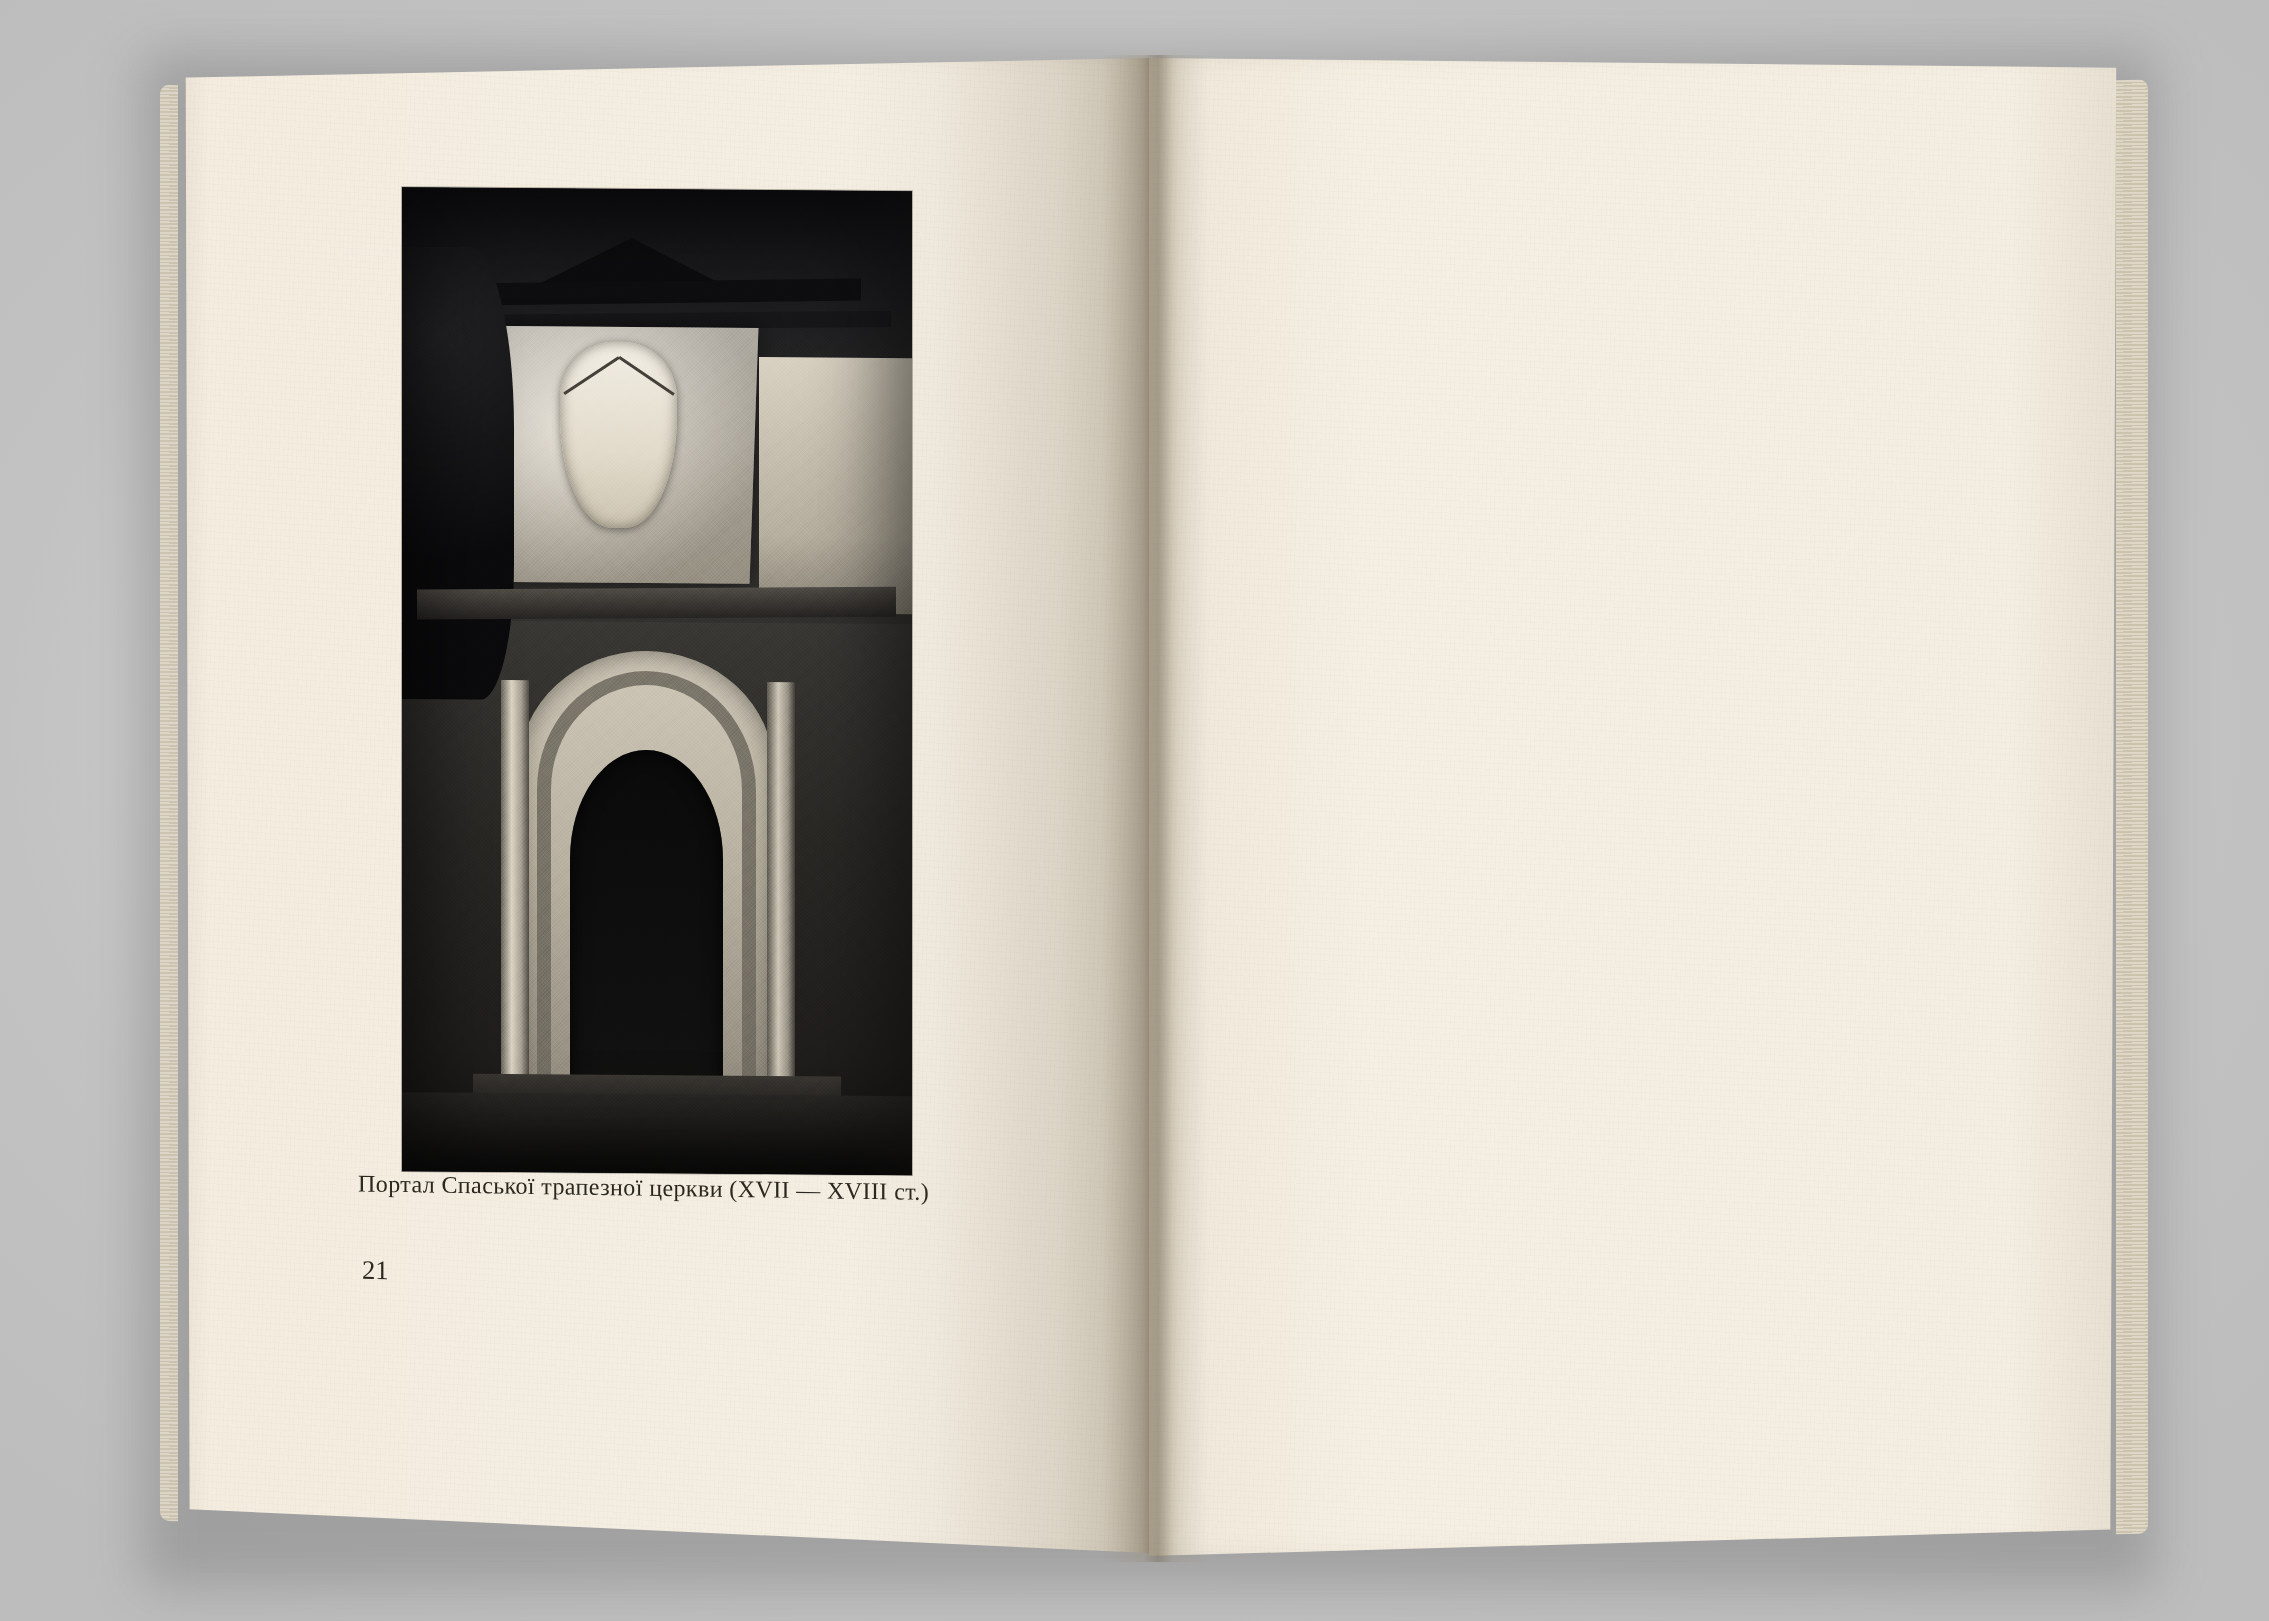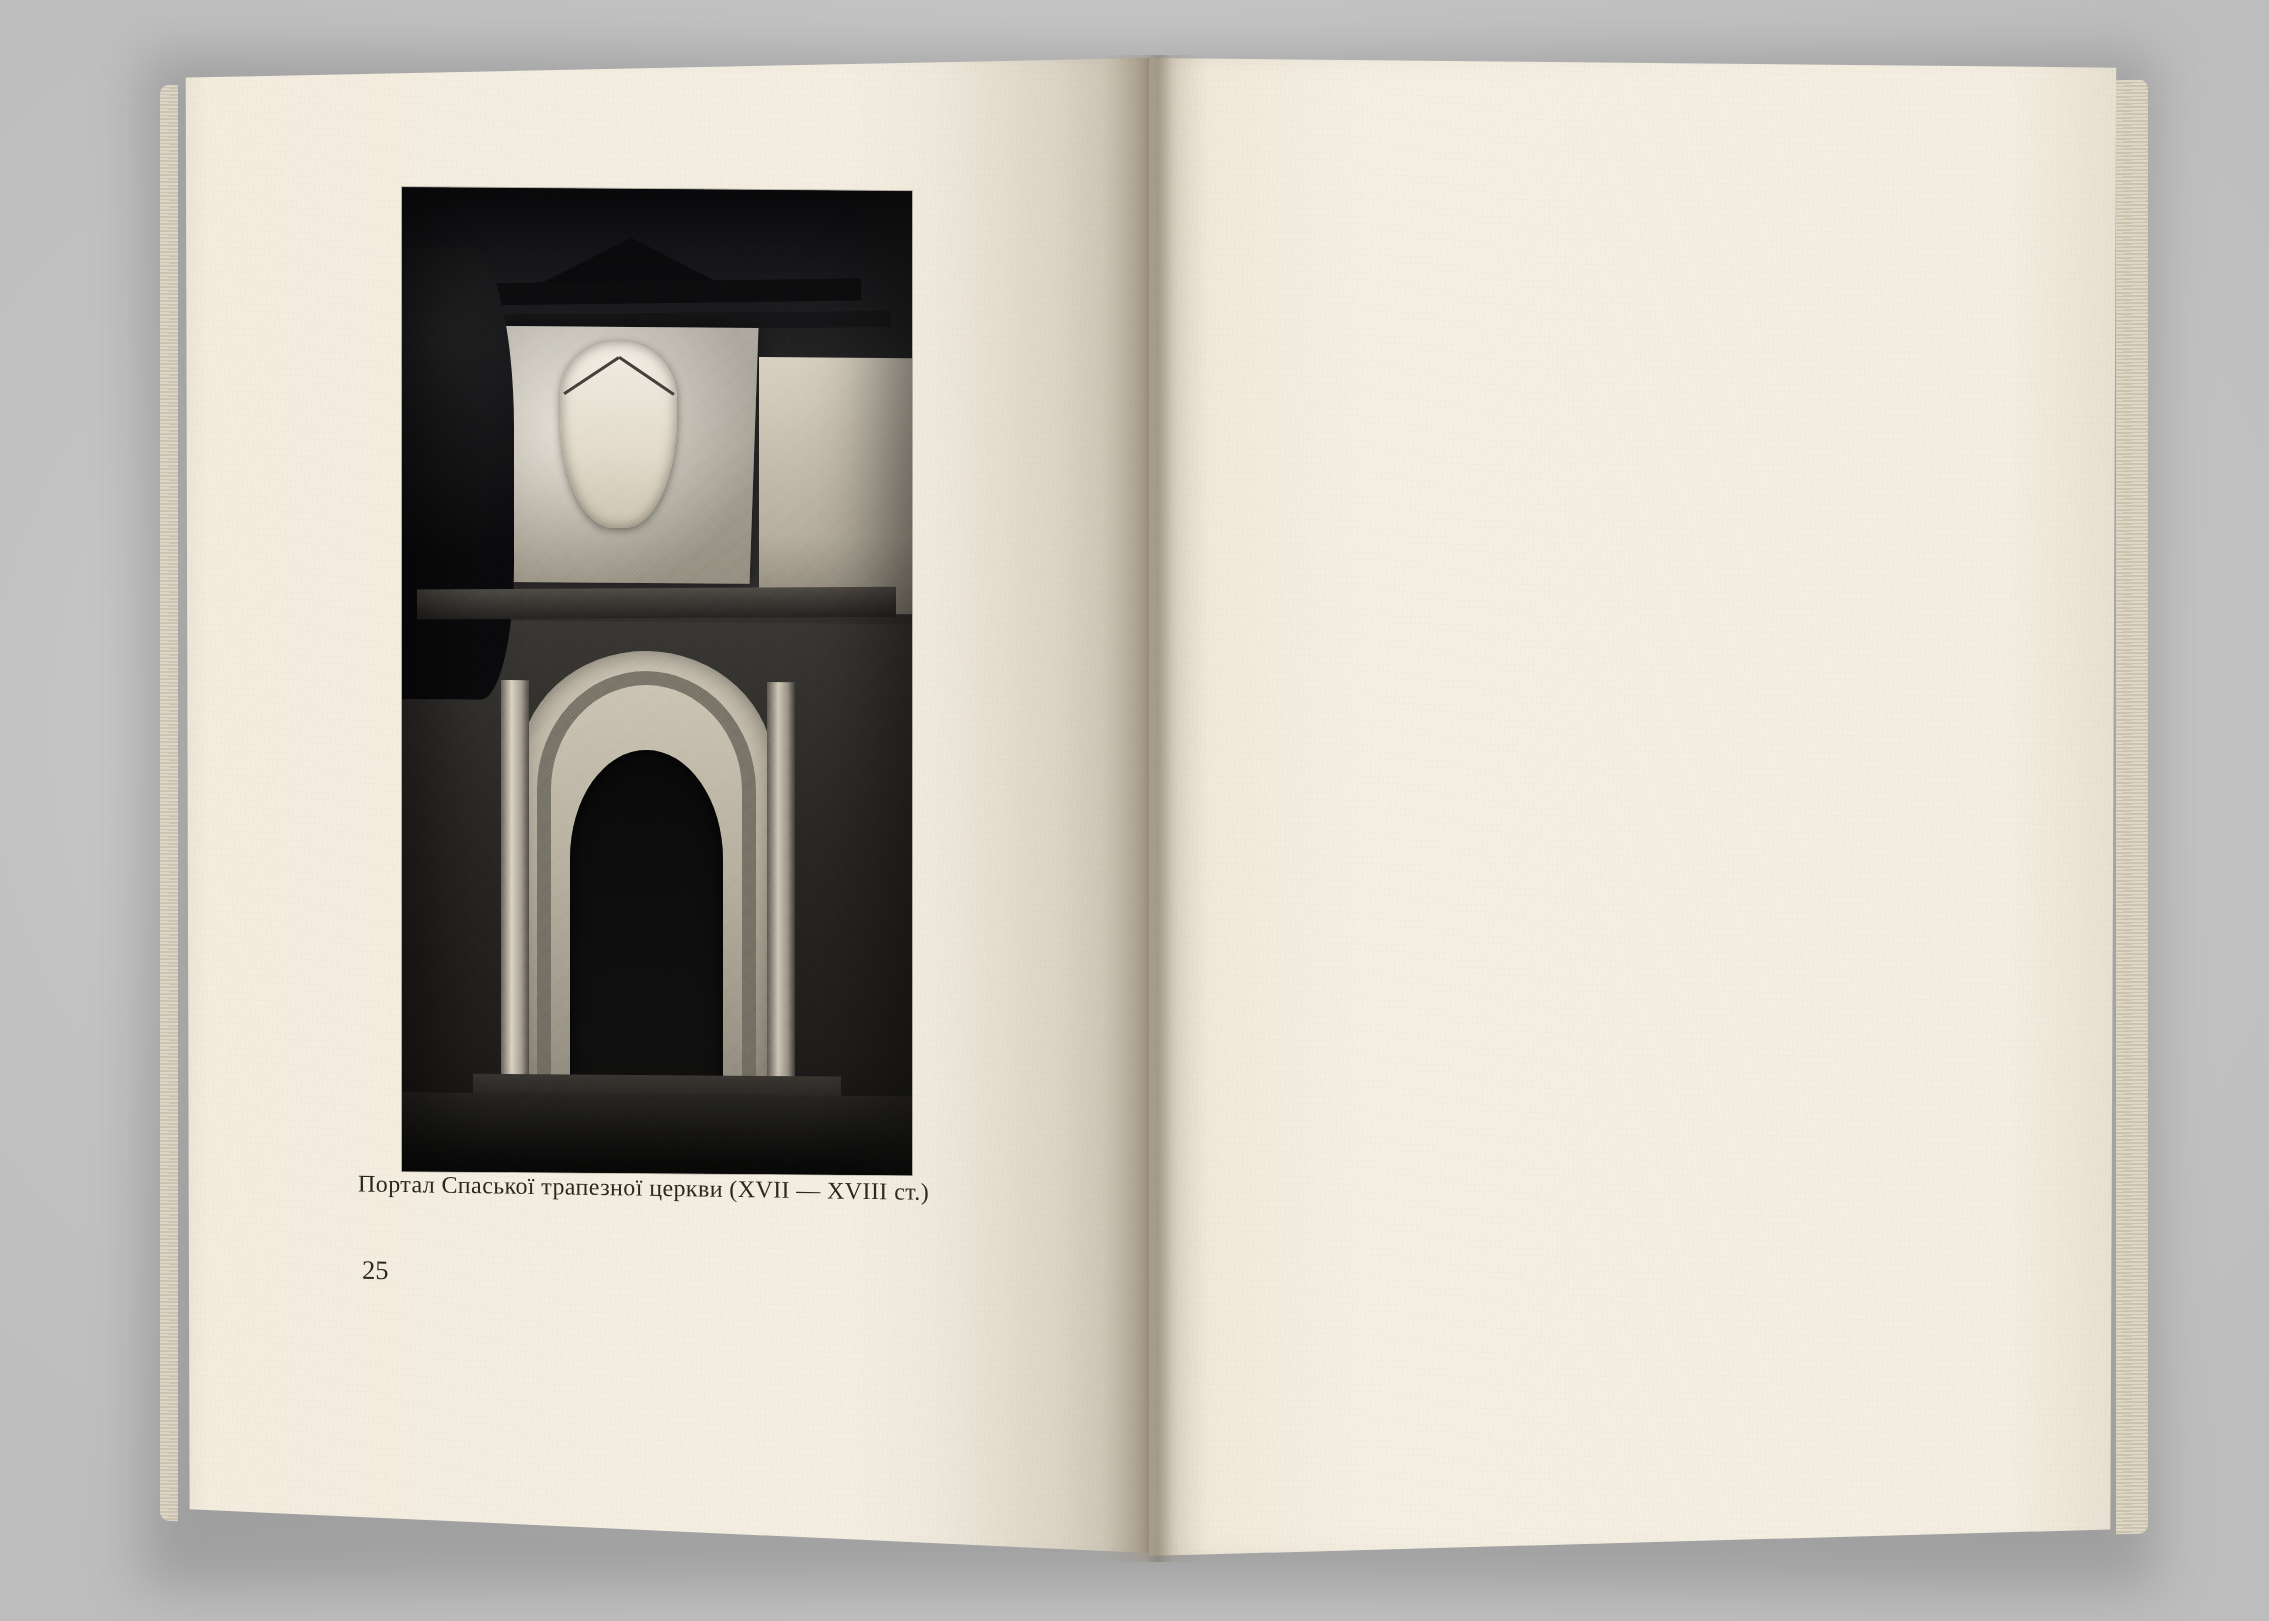--- a/index.html
+++ b/index.html
@@ -371,21 +371,21 @@
           <div class="ph ph-door"></div>
           <div class="ph ph-base"></div>
           <div class="ph ph-ground"></div>
           <div class="ph ph-grain"></div>
           <div class="ph ph-vignette"></div>
         </div>
       </figure>
 
       <div id="plate-caption">Портал Спаської трапезної церкви (XVII — XVIII ст.)</div>
 
-      <div id="folio-left">25</div>
+      <div id="folio-left">21</div>
 
       <div class="sheen-left"></div>
     </div>
 
     <div class="page" id="page-right">
       <div class="paper-grain"></div>
 
       <div id="text-column">
         <p class="cont">жив для сховищ монастирських речей та архіву. На останньому ярусі висіли дзвони.</p>
         <p>До південної стіни дзвіниці примикає будинок ігумена. Братський корпус розташовано в центрі заповідника між Михайлівською та Георгіївською церквами.</p>

